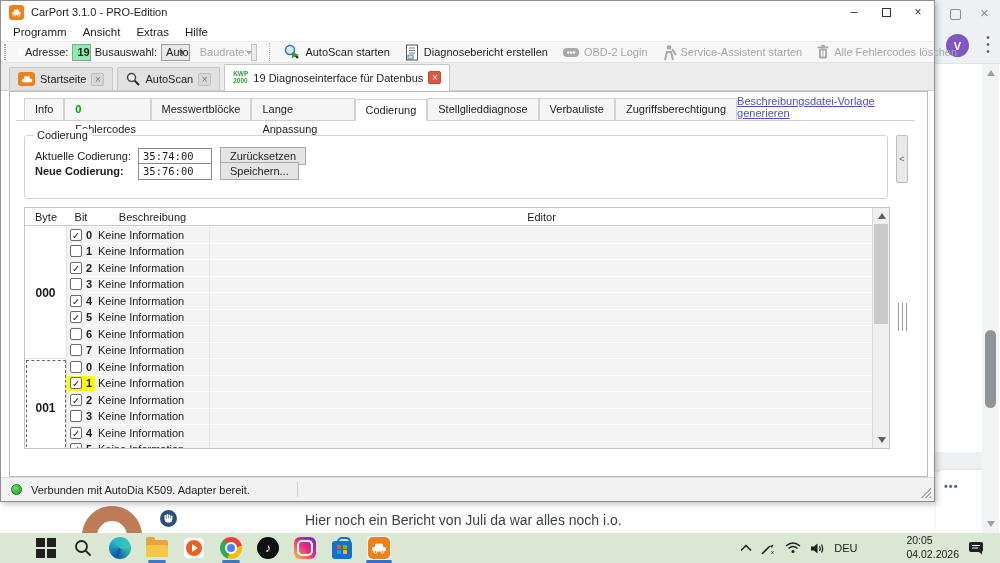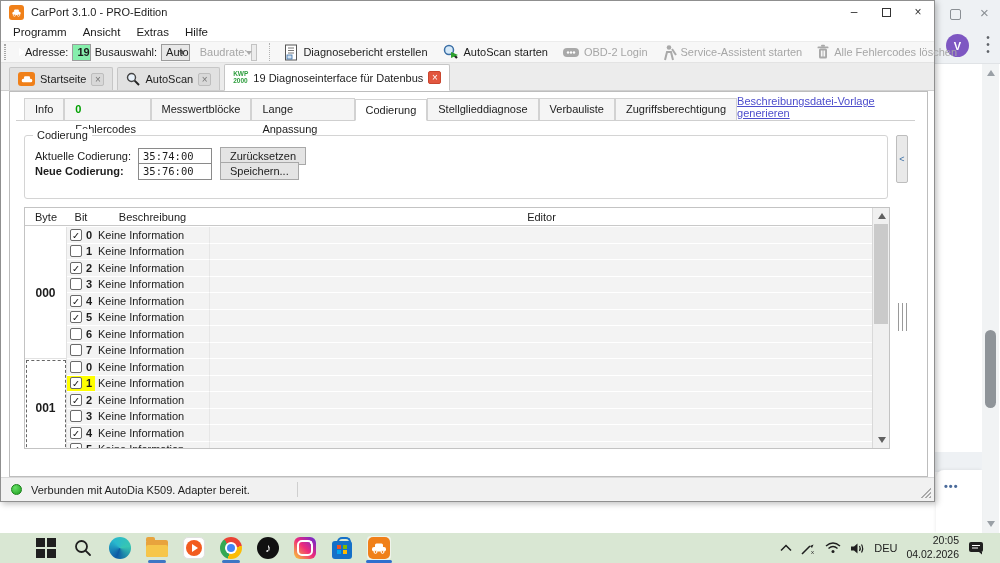--- a/index.html
+++ b/index.html
@@ -132,21 +132,21 @@
   .media-ic .ring { width:16px; height:16px; border-radius:50%; background:#f25c1f; display:flex; align-items:center; justify-content:center; }
   .media-ic .ply { width:0; height:0; border-top:4px solid transparent; border-bottom:4px solid transparent; border-left:6px solid #fff; margin-left:1px; }
   .store-ic { position:relative; width:20px; height:18px; background:#1470c8; border-radius:3px; margin-top:3px; }
   .store-ic::before { content:""; position:absolute; left:5px; top:-4px; width:10px; height:7px; border:2px solid #1470c8; border-bottom:none; border-radius:5px 5px 0 0; }
   .store-grid { position:absolute; left:5px; top:4px; display:grid; grid-template-columns:4px 4px; grid-template-rows:4px 4px; gap:1.5px; }
   .store-grid b:nth-child(1){background:#f25022;} .store-grid b:nth-child(2){background:#7fba00;}
   .store-grid b:nth-child(3){background:#00a4ef;} .store-grid b:nth-child(4){background:#ffb900;}
   .carport-ic { width:22px; height:22px; background:#f08019; border-radius:5px; display:flex; align-items:center; justify-content:center; }
   .tray { margin-left:auto; display:flex; align-items:center; gap:9px; padding-right:16px; }
   .tray-lang { font-size:11px; }
-  .tray-time { text-align:right; font-size:10.5px; line-height:1.3; }
+  .tray-time { font-size:10.5px; line-height:1.3;margin-left:40px; }
 
   .hand-svg, .tray svg { display:block; }
 </style>
 </head>
 <body>
 
 <div class="screen">
 
   <div class="browser">
     <div class="br-top"></div>
@@ -155,20 +155,35 @@
     <div class="br-avatar">V</div>
     <div class="br-menu-dots">•<br>•<br>•</div>
     <div class="br-scroll">
       <i class="up"></i>
       <div class="br-thumb"></div>
       <i class="down"></i>
     </div>
     <div class="br-band"></div>
     <div class="br-card">
       <div class="br-card-dots">•••</div>
+    </div>
+    <div class="br-bottom">
+      <div class="avatar-ring"></div>
+      <div class="avatar-badge">
+        <svg class="hand-svg" width="11" height="11" viewBox="0 0 11 11">
+            <g fill="#fff">
+              <rect x="1.5" y="2" width="1.6" height="5" rx="0.8"></rect>
+              <rect x="3.6" y="1" width="1.6" height="6" rx="0.8"></rect>
+              <rect x="5.7" y="1.5" width="1.6" height="5.5" rx="0.8"></rect>
+              <rect x="7.8" y="2.5" width="1.6" height="4.5" rx="0.8"></rect>
+              <rect x="2" y="5.5" width="7" height="4" rx="2"></rect>
+            </g>
+          </svg>
+      </div>
+      <div class="br-message">Hier noch ein Bericht von Juli da war alles noch i.o.</div>
     </div>
   </div>
 
   <div class="carport">
 
     <div class="titlebar">
       <div class="appicon">
         <svg width="11" height="11" viewBox="0 0 16 16">
             <rect x="2" y="7" width="12" height="4.5" rx="2" fill="#fff"></rect>
             <rect x="4.5" y="3.5" width="7" height="4.5" rx="1.5" fill="#fff"></rect>
@@ -205,36 +220,36 @@
           <span>Auto</span>
           <i class="arr"></i>
         </span>
       <span class="tb-label dis">Baudrate:</span>
       <span class="tb-select dis" style="width:60px;">
           <i class="arr"></i>
         </span>
       <span class="vsep"></span>
 
       <div class="tbtn">
+        <svg width="18" height="18" viewBox="0 0 18 18">
+            <circle cx="7" cy="7" r="4.5" fill="#d6e9f8" stroke="#3a6ea5" stroke-width="1.5"></circle>
+            <line x1="10.5" y1="10.5" x2="15" y2="15" stroke="#222" stroke-width="2.2"></line>
+            <polygon points="9,9 16,12 9,15" fill="#2da12d"></polygon>
+          </svg>
+        <span class="lbl">AutoScan starten</span>
+      </div>
+      <div class="tbtn">
         <svg width="16" height="17" viewBox="0 0 16 17">
             <rect x="2.5" y="1" width="11" height="15" fill="#fff" stroke="#555"></rect>
             <line x1="5" y1="4" x2="11" y2="4" stroke="#777"></line>
             <line x1="5" y1="6.5" x2="11" y2="6.5" stroke="#777"></line>
             <line x1="5" y1="9" x2="11" y2="9" stroke="#777"></line>
             <rect x="4" y="11" width="5" height="4" fill="#cfe0f0" stroke="#3a6ea5" stroke-width="0.8"></rect>
           </svg>
         <span class="lbl">Diagnosebericht erstellen</span>
-      </div>
-      <div class="tbtn">
-        <svg width="18" height="18" viewBox="0 0 18 18">
-            <circle cx="7" cy="7" r="4.5" fill="#d6e9f8" stroke="#3a6ea5" stroke-width="1.5"></circle>
-            <line x1="10.5" y1="10.5" x2="15" y2="15" stroke="#222" stroke-width="2.2"></line>
-            <polygon points="9,9 16,12 9,15" fill="#2da12d"></polygon>
-          </svg>
-        <span class="lbl">AutoScan starten</span>
       </div>
       <div class="tbtn dis">
         <svg width="18" height="15" viewBox="0 0 18 15">
             <rect x="1" y="3" width="16" height="9" rx="4" fill="#a9a9a9"></rect>
             <circle cx="6" cy="7.5" r="1.2" fill="#fff"></circle>
             <circle cx="9" cy="7.5" r="1.2" fill="#fff"></circle>
             <circle cx="12" cy="7.5" r="1.2" fill="#fff"></circle>
           </svg>
         <span class="lbl">OBD-2 Login</span>
       </div>

